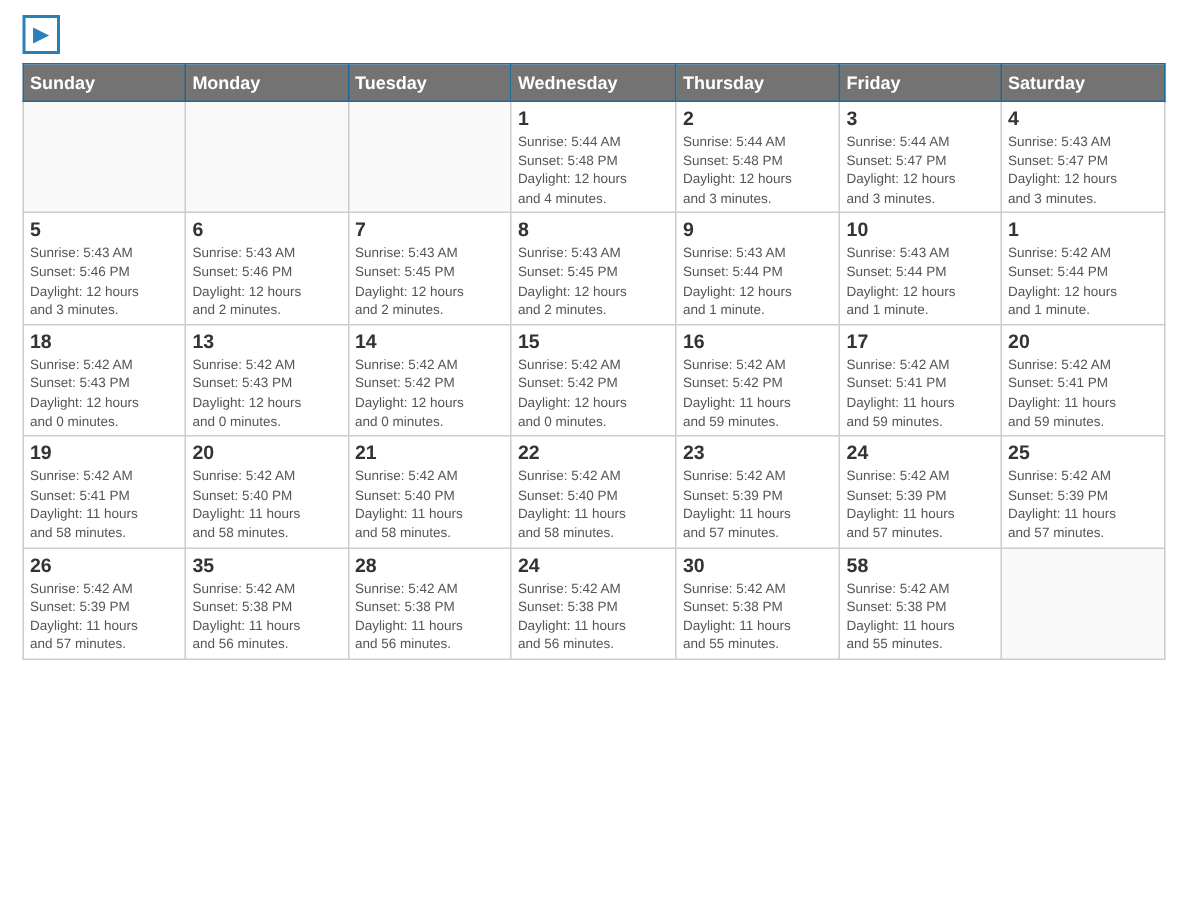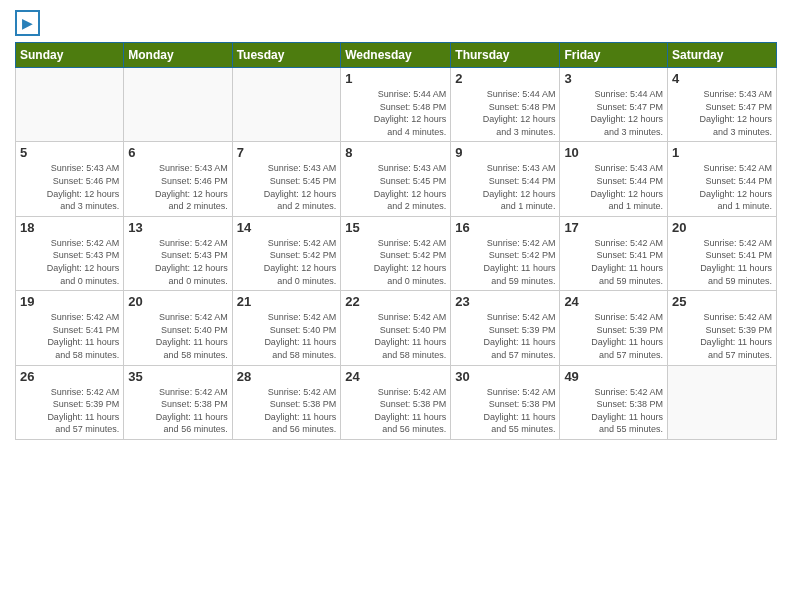--- a/index.html
+++ b/index.html
@@ -3,24 +3,24 @@
   <meta charset="utf-8">
   <style>
     * { box-sizing: border-box; margin: 0; padding: 0; }
     body { font-family: Arial, sans-serif; background: #fff; width: 792px; height: 612px; overflow: hidden; }
     .container { width: 792px; padding: 10px 15px; }
     .header-logo { display: flex; align-items: flex-start; justify-content: space-between; margin-bottom: 2px; }
     .logo { display: flex; align-items: center; }
     .month-title { font-size: 32px; color: #333; font-weight: bold; text-align: right; }
     .subtitle { text-align: center; font-size: 13px; color: #333; margin-bottom: 6px; }
     .calendar { width: 100%; border-collapse: collapse; }
-    .calendar th { background: #4d7c0f; color: #fff; font-size: 12px; font-weight: bold; padding: 5px 4px; text-align: left; border: 1px solid #1a6a9a; }
+    .calendar th { background: #737373; color: #fff; font-size: 12px; font-weight: bold; padding: 5px 4px; text-align: left; border: 1px solid #1a6a9a; }
     .calendar td { border: 1px solid #ccc; vertical-align: top; padding: 3px 4px; font-size: 9.5px; color: #333; width: 113px; min-height: 70px; }
     .day-number { font-size: 13px; font-weight: bold; color: #333; margin-bottom: 2px; }
-    .day-info { font-size: 9px; color: #555; line-height: 1.4; text-align: right; }
+    .day-info { font-size: 9px; color: #555; line-height: 1.4; }
     .empty-cell { background: #f9f9f9; }
   </style>
 </head>
 <body>
 
 <div class="container">
   <div class="header-logo">
     <div class="logo">
       <div style="border:2px solid #2980b9; padding:2px 5px; display:inline-block;">
         <span style="color:#555;font-size:12px;font-weight:bold;"></span>
@@ -260,21 +260,21 @@
 and 56 minutes.</div>
           </td>
           <td>
             <div class="day-number">30</div>
             <div class="day-info" style="white-space: pre-line;">Sunrise: 5:42 AM
 Sunset: 5:38 PM
 Daylight: 11 hours
 and 55 minutes.</div>
           </td>
           <td>
-            <div class="day-number">49</div>
+            <div class="day-number">58</div>
             <div class="day-info" style="white-space: pre-line;">Sunrise: 5:42 AM
 Sunset: 5:38 PM
 Daylight: 11 hours
 and 55 minutes.</div>
           </td>
           <td class="empty-cell"></td>
         </tr>
       </tbody>
   </table>
 </div>

